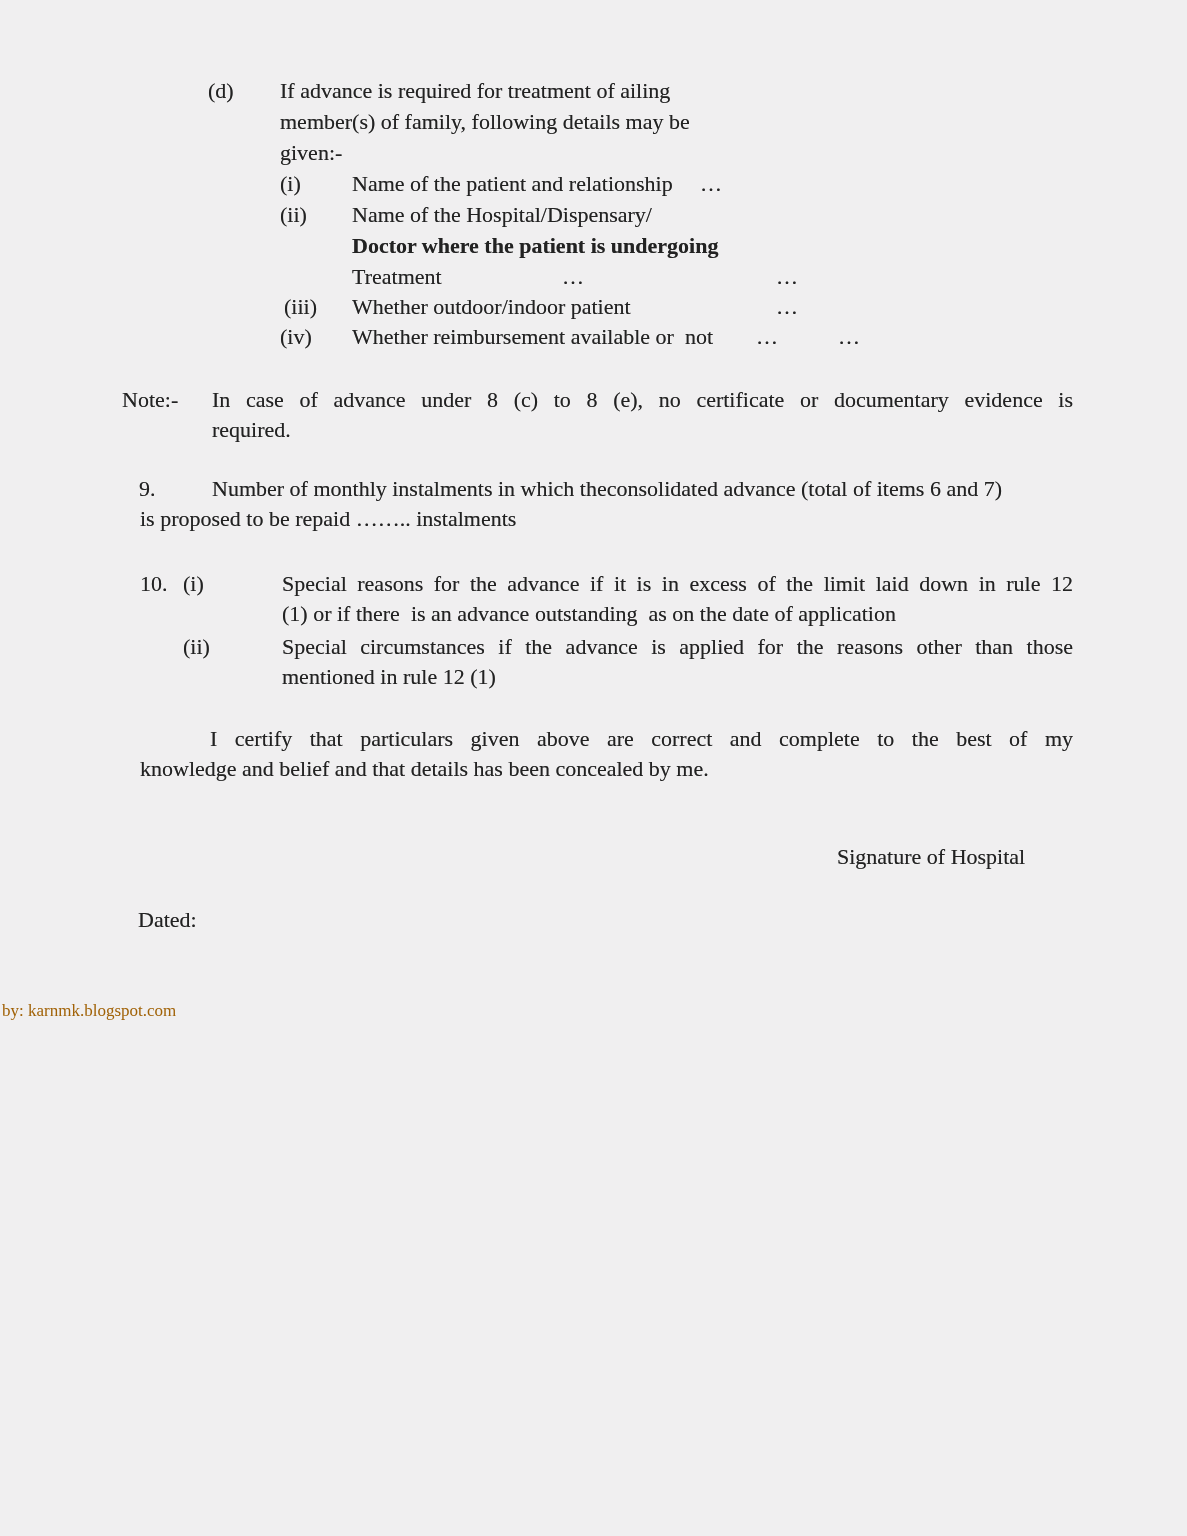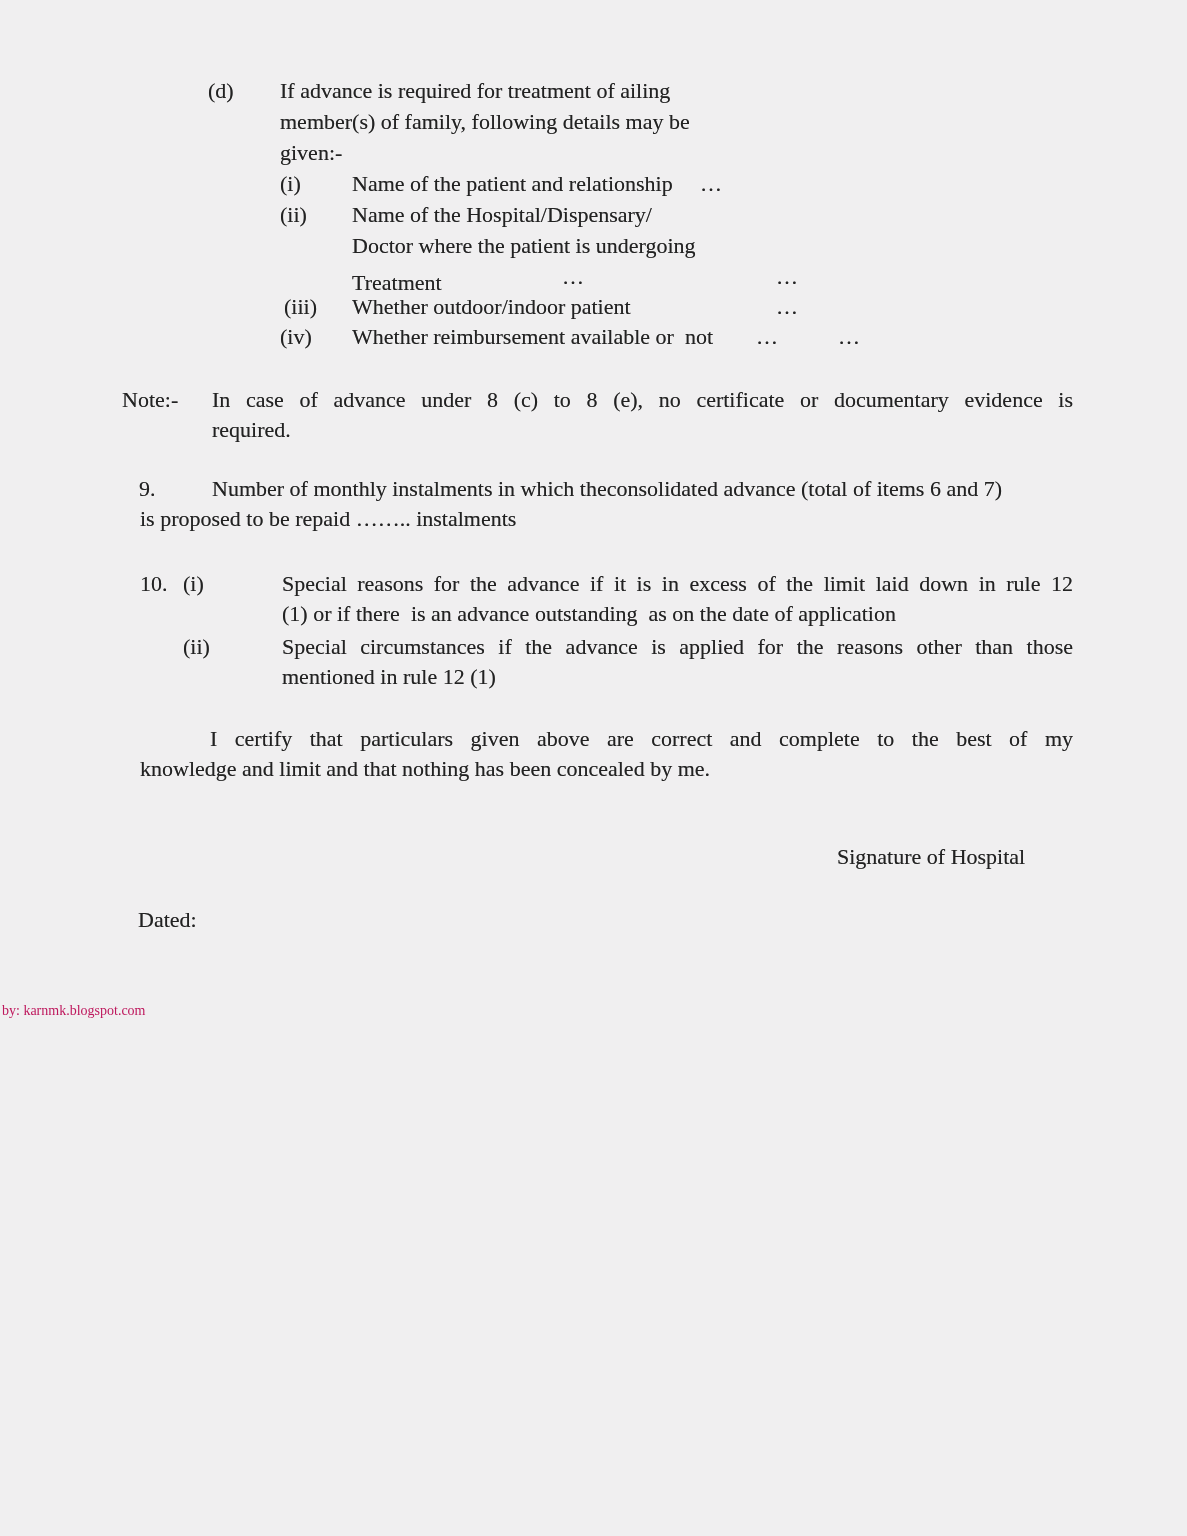--- a/index.html
+++ b/index.html
@@ -21,44 +21,44 @@
     position: absolute;
     white-space: pre-wrap;
     text-shadow: 0 0 0.5px rgba(30,30,30,0.45);
   }
   .j {
     text-align: justify;
     text-align-last: justify;
   }
   .indent1 { text-indent: 70px; }
   .credit {
-    font-size: 14px;
+    font-size: 17px;
     line-height: 22px;
-    color: #be185d;
+    color: #a16207;
     text-shadow: none;
   }
 </style>
 </head>
 <body>
 
 <div class="page">
 
   <div class="l" style="left:208px; top:76px;">(d)</div>
   <div class="l" style="left:280px; top:107px;">member(s) of family, following details may be</div>
   <div class="l" style="left:280px; top:76px;">If advance is required for treatment of ailing</div>
   <div class="l" style="left:280px; top:138px;">given:-</div>
 
   <div class="l" style="left:280px; top:169px;">(i)</div>
   <div class="l" style="left:352px; top:169px;">Name of the patient and relationship</div>
   <div class="l" style="left:700px; top:169px;">…</div>
 
   <div class="l" style="left:280px; top:200px;">(ii)</div>
   <div class="l" style="left:352px; top:200px;">Name of the Hospital/Dispensary/</div>
-  <div class="l" style="left:352px; top:231px;">Doctor where the patient is undergoing</div>
-  <div class="l" style="left:352px; top:268px;">Treatment</div>
+  <div class="l" style="left:352px; top:231px;font-weight:bold;">Doctor where the patient is undergoing</div>
+  <div class="l" style="left:352px; top:262px;">Treatment</div>
   <div class="l" style="left:562px; top:262px;">…</div>
   <div class="l" style="left:776px; top:262px;">…</div>
 
   <div class="l" style="left:284px; top:292px;">(iii)</div>
   <div class="l" style="left:352px; top:292px;font-family:Liberation Serif, serif;">Whether outdoor/indoor patient</div>
   <div class="l" style="left:776px; top:292px;">…</div>
 
   <div class="l" style="left:280px; top:322px;">(iv)</div>
   <div class="l" style="left:352px; top:322px;">Whether reimbursement available or  not</div>
   <div class="l" style="left:756px; top:322px;">…</div>
@@ -74,21 +74,21 @@
 
   <div class="l" style="left:140px; top:569px;">10.</div>
   <div class="l" style="left:183px; top:569px;">(i)</div>
   <div class="l j" style="left:282px; top:569px; width:791px;">Special reasons for the advance if it is in excess of the limit laid down in rule 12</div>
   <div class="l" style="left:282px; top:599px;">(1) or if there  is an advance outstanding  as on the date of application</div>
   <div class="l" style="left:183px; top:632px;">(ii)</div>
   <div class="l j" style="left:282px; top:632px; width:791px;">Special circumstances if the advance is applied for the reasons other than those</div>
   <div class="l" style="left:282px; top:662px;">mentioned in rule 12 (1)</div>
 
   <div class="l j indent1" style="left:140px; top:724px; width:933px;">I certify that particulars given above are correct and complete to the best of my</div>
-  <div class="l" style="left:140px; top:754px;">knowledge and limit and that nothing has been concealed by me.</div>
+  <div class="l" style="left:140px; top:754px;">knowledge and belief and that details has been concealed by me.</div>
 
   <div class="l" style="left:837px; top:842px;">Signature of Hospital</div>
 
   <div class="l" style="left:138px; top:905px;">Dated:</div>
 
   <div class="l credit" style="left:2px; top:1000px;">by: karnmk.blogspot.com</div>
 
 </div>
 
 </body></html>

